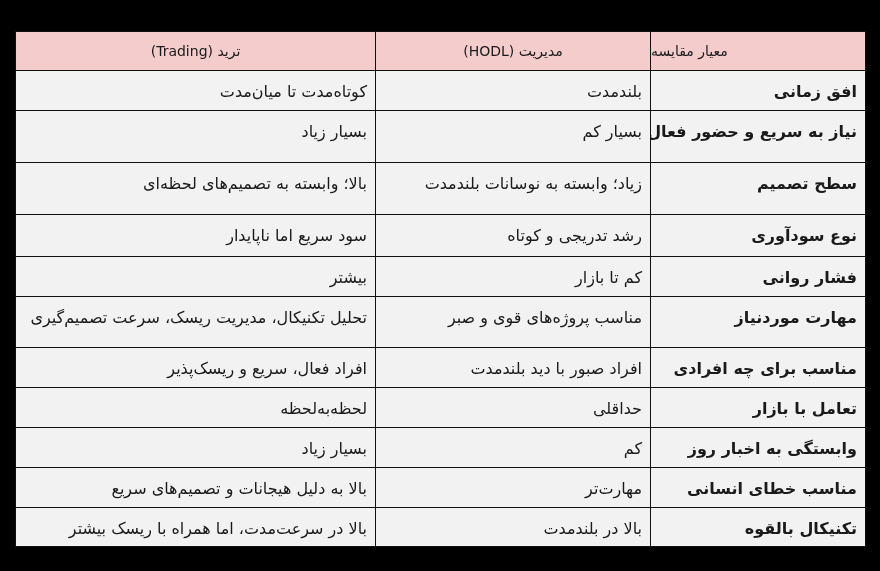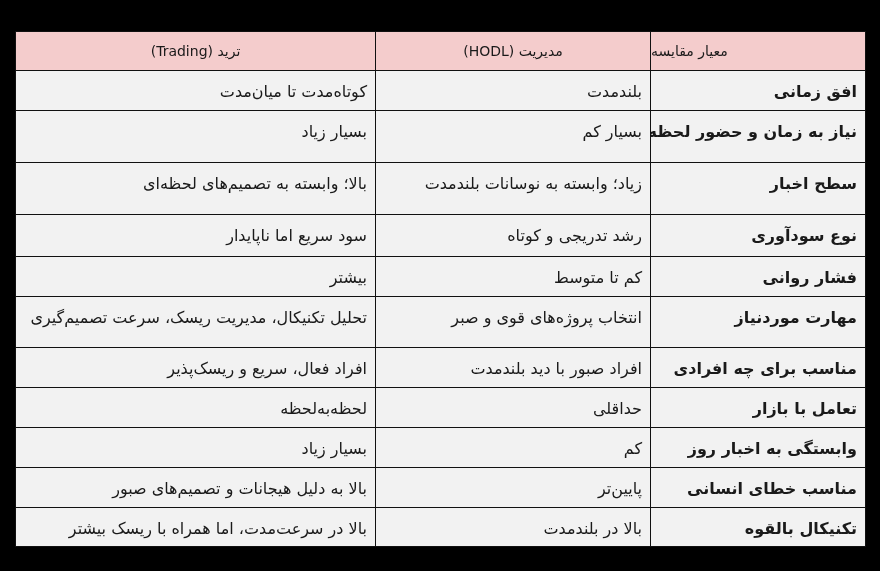--- a/index.html
+++ b/index.html
@@ -49,63 +49,63 @@
         <th>ترید (Trading)</th>
       </tr>
     </thead>
     <tbody id="tbody">
         <tr style="height: 40px;">
           <td class="criteria">افق زمانی</td>
           <td>بلندمدت</td>
           <td>کوتاه‌مدت تا میان‌مدت</td>
         </tr>
         <tr style="height: 52px;">
-          <td class="criteria">نیاز به زمان و حضور لحظه</td>
+          <td class="criteria">نیاز به سریع و حضور فعال</td>
           <td>بسیار کم</td>
           <td>بسیار زیاد</td>
         </tr>
         <tr style="height: 52px;">
-          <td class="criteria">سطح اخبار</td>
+          <td class="criteria">سطح تصمیم</td>
           <td>زیاد؛ وابسته به نوسانات بلندمدت</td>
           <td>بالا؛ وابسته به تصمیم‌های لحظه‌ای</td>
         </tr>
         <tr style="height: 42px;">
           <td class="criteria">نوع سودآوری</td>
           <td>رشد تدریجی و کوتاه</td>
           <td>سود سریع اما ناپایدار</td>
         </tr>
         <tr style="height: 40px;">
           <td class="criteria">فشار روانی</td>
-          <td>کم تا متوسط</td>
+          <td>کم تا بازار</td>
           <td>بیشتر</td>
         </tr>
         <tr style="height: 51px;">
           <td class="criteria">مهارت موردنیاز</td>
-          <td>انتخاب پروژه‌های قوی و صبر</td>
+          <td>مناسب پروژه‌های قوی و صبر</td>
           <td>تحلیل تکنیکال، مدیریت ریسک، سرعت تصمیم‌گیری</td>
         </tr>
         <tr style="height: 40px;">
           <td class="criteria">مناسب برای چه افرادی</td>
           <td>افراد صبور با دید بلندمدت</td>
           <td>افراد فعال، سریع و ریسک‌پذیر</td>
         </tr>
         <tr style="height: 40px;">
           <td class="criteria">تعامل با بازار</td>
           <td>حداقلی</td>
           <td>لحظه‌به‌لحظه</td>
         </tr>
         <tr style="height: 40px;">
           <td class="criteria">وابستگی به اخبار روز</td>
           <td>کم</td>
           <td>بسیار زیاد</td>
         </tr>
         <tr style="height: 40px;">
           <td class="criteria">مناسب خطای انسانی</td>
-          <td>پایین‌تر</td>
-          <td>بالا به دلیل هیجانات و تصمیم‌های صبور</td>
+          <td>مهارت‌تر</td>
+          <td>بالا به دلیل هیجانات و تصمیم‌های سریع</td>
         </tr>
         <tr style="height: 39px;">
           <td class="criteria">تکنیکال بالقوه</td>
           <td>بالا در بلندمدت</td>
           <td>بالا در سرعت‌مدت، اما همراه با ریسک بیشتر</td>
         </tr>
       </tbody>
   </table>
 </div>
 

